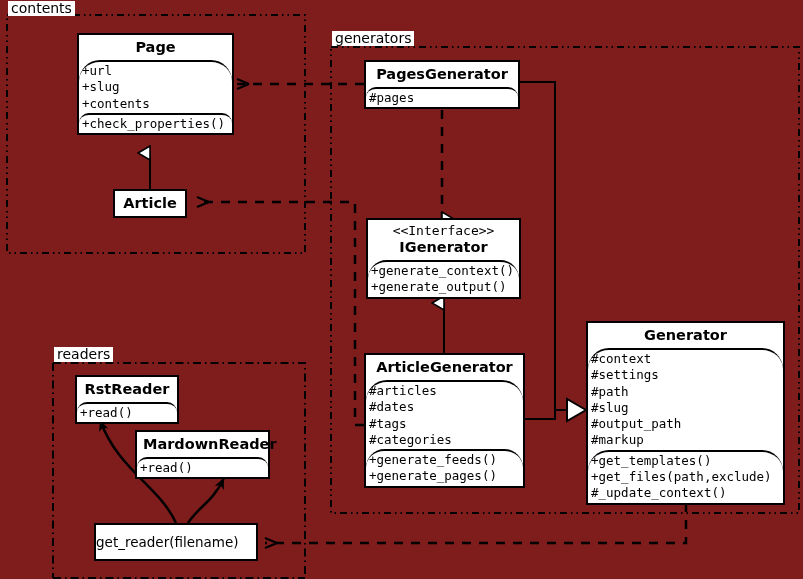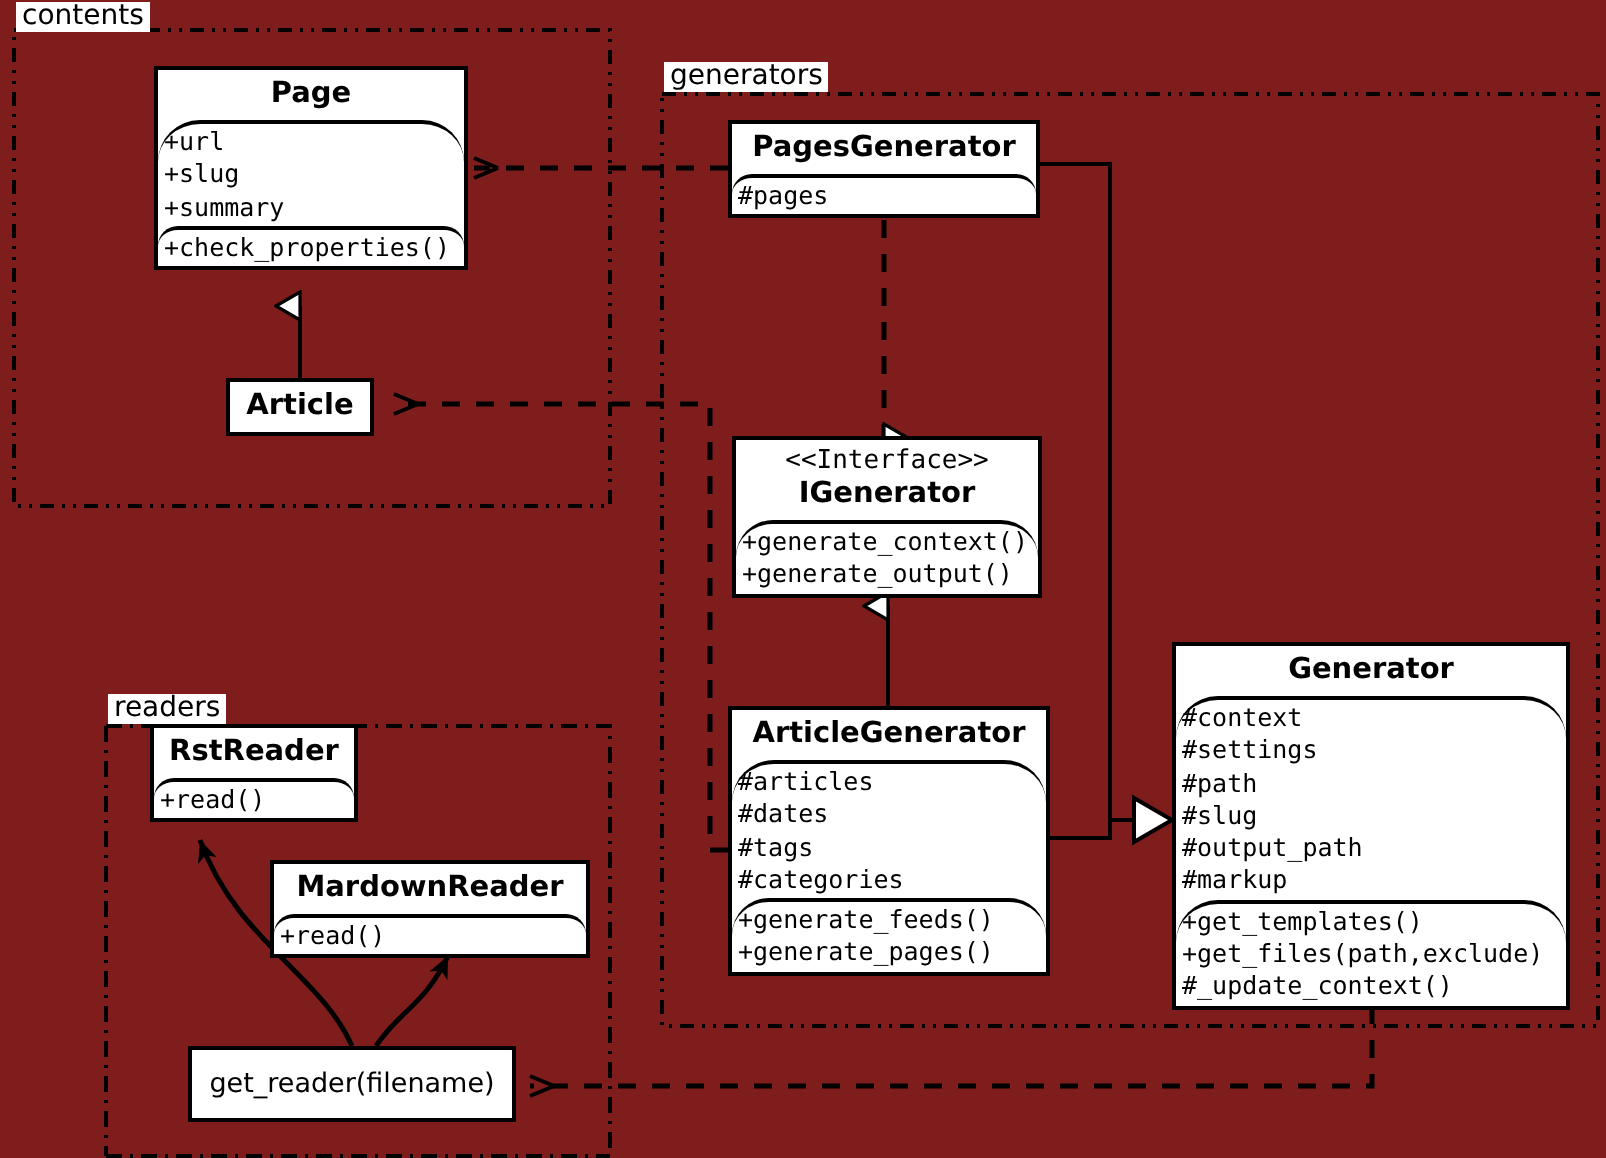--- a/index.html
+++ b/index.html
@@ -80,21 +80,20 @@
   .uml .members div {
     white-space: nowrap;
   }
   .plainbox {
     position: absolute;
     box-sizing: border-box;
     border: 2px solid #000;
     background: #ffffff;
     display: flex;
     align-items: center;
-    justify-content: center;
     font-size: 13.5px;
     color: #000;
     z-index: 5;
     font-family: "DejaVu Sans", sans-serif;
   }
 </style>
 </head>
 <body>
 
 <div id="canvas">
@@ -175,21 +174,21 @@
     <g>
       <path d="M 188,523 C 200,505 212,503 224,478" fill="none" stroke="#000" stroke-width="2.5" marker-end="url(#solid-arrow)"></path>
     </g>
   </svg>
 
   <div class="uml" style="left:56px; top:33px; width:157px;margin-left:21px;">
     <div class="name">Page</div>
     <div class="sep members">
       <div>+url</div>
       <div>+slug</div>
-      <div>+summary</div>
+      <div>+contents</div>
     </div>
     <div class="sep members">
       <div>+check_properties()</div>
     </div>
   </div>
 
   <div class="uml" style="left:113px; top:189px; width:74px;">
     <div class="name">Article</div>
   </div>
 
@@ -233,28 +232,28 @@
       <div>#output_path</div>
       <div>#markup</div>
     </div>
     <div class="sep members">
       <div>+get_templates()</div>
       <div>+get_files(path,exclude)</div>
       <div>#_update_context()</div>
     </div>
   </div>
 
-  <div class="uml" style="left:75px; top:362px; width:104px;">
+  <div class="uml" style="left:75px; top:375px; width:104px;">
     <div class="name">RstReader</div>
     <div class="sep members">
       <div>+read()</div>
     </div>
   </div>
 
-  <div class="uml" style="left:135px; top:430px; width:160px;">
+  <div class="uml" style="left:135px; top:430px; width:135px;">
     <div class="name">MardownReader</div>
     <div class="sep members">
       <div>+read()</div>
     </div>
   </div>
 
   <div class="plainbox" style="left:94px; top:523px; width:164px; height:38px;">
     <span>get_reader(filename)</span>
   </div>
 

